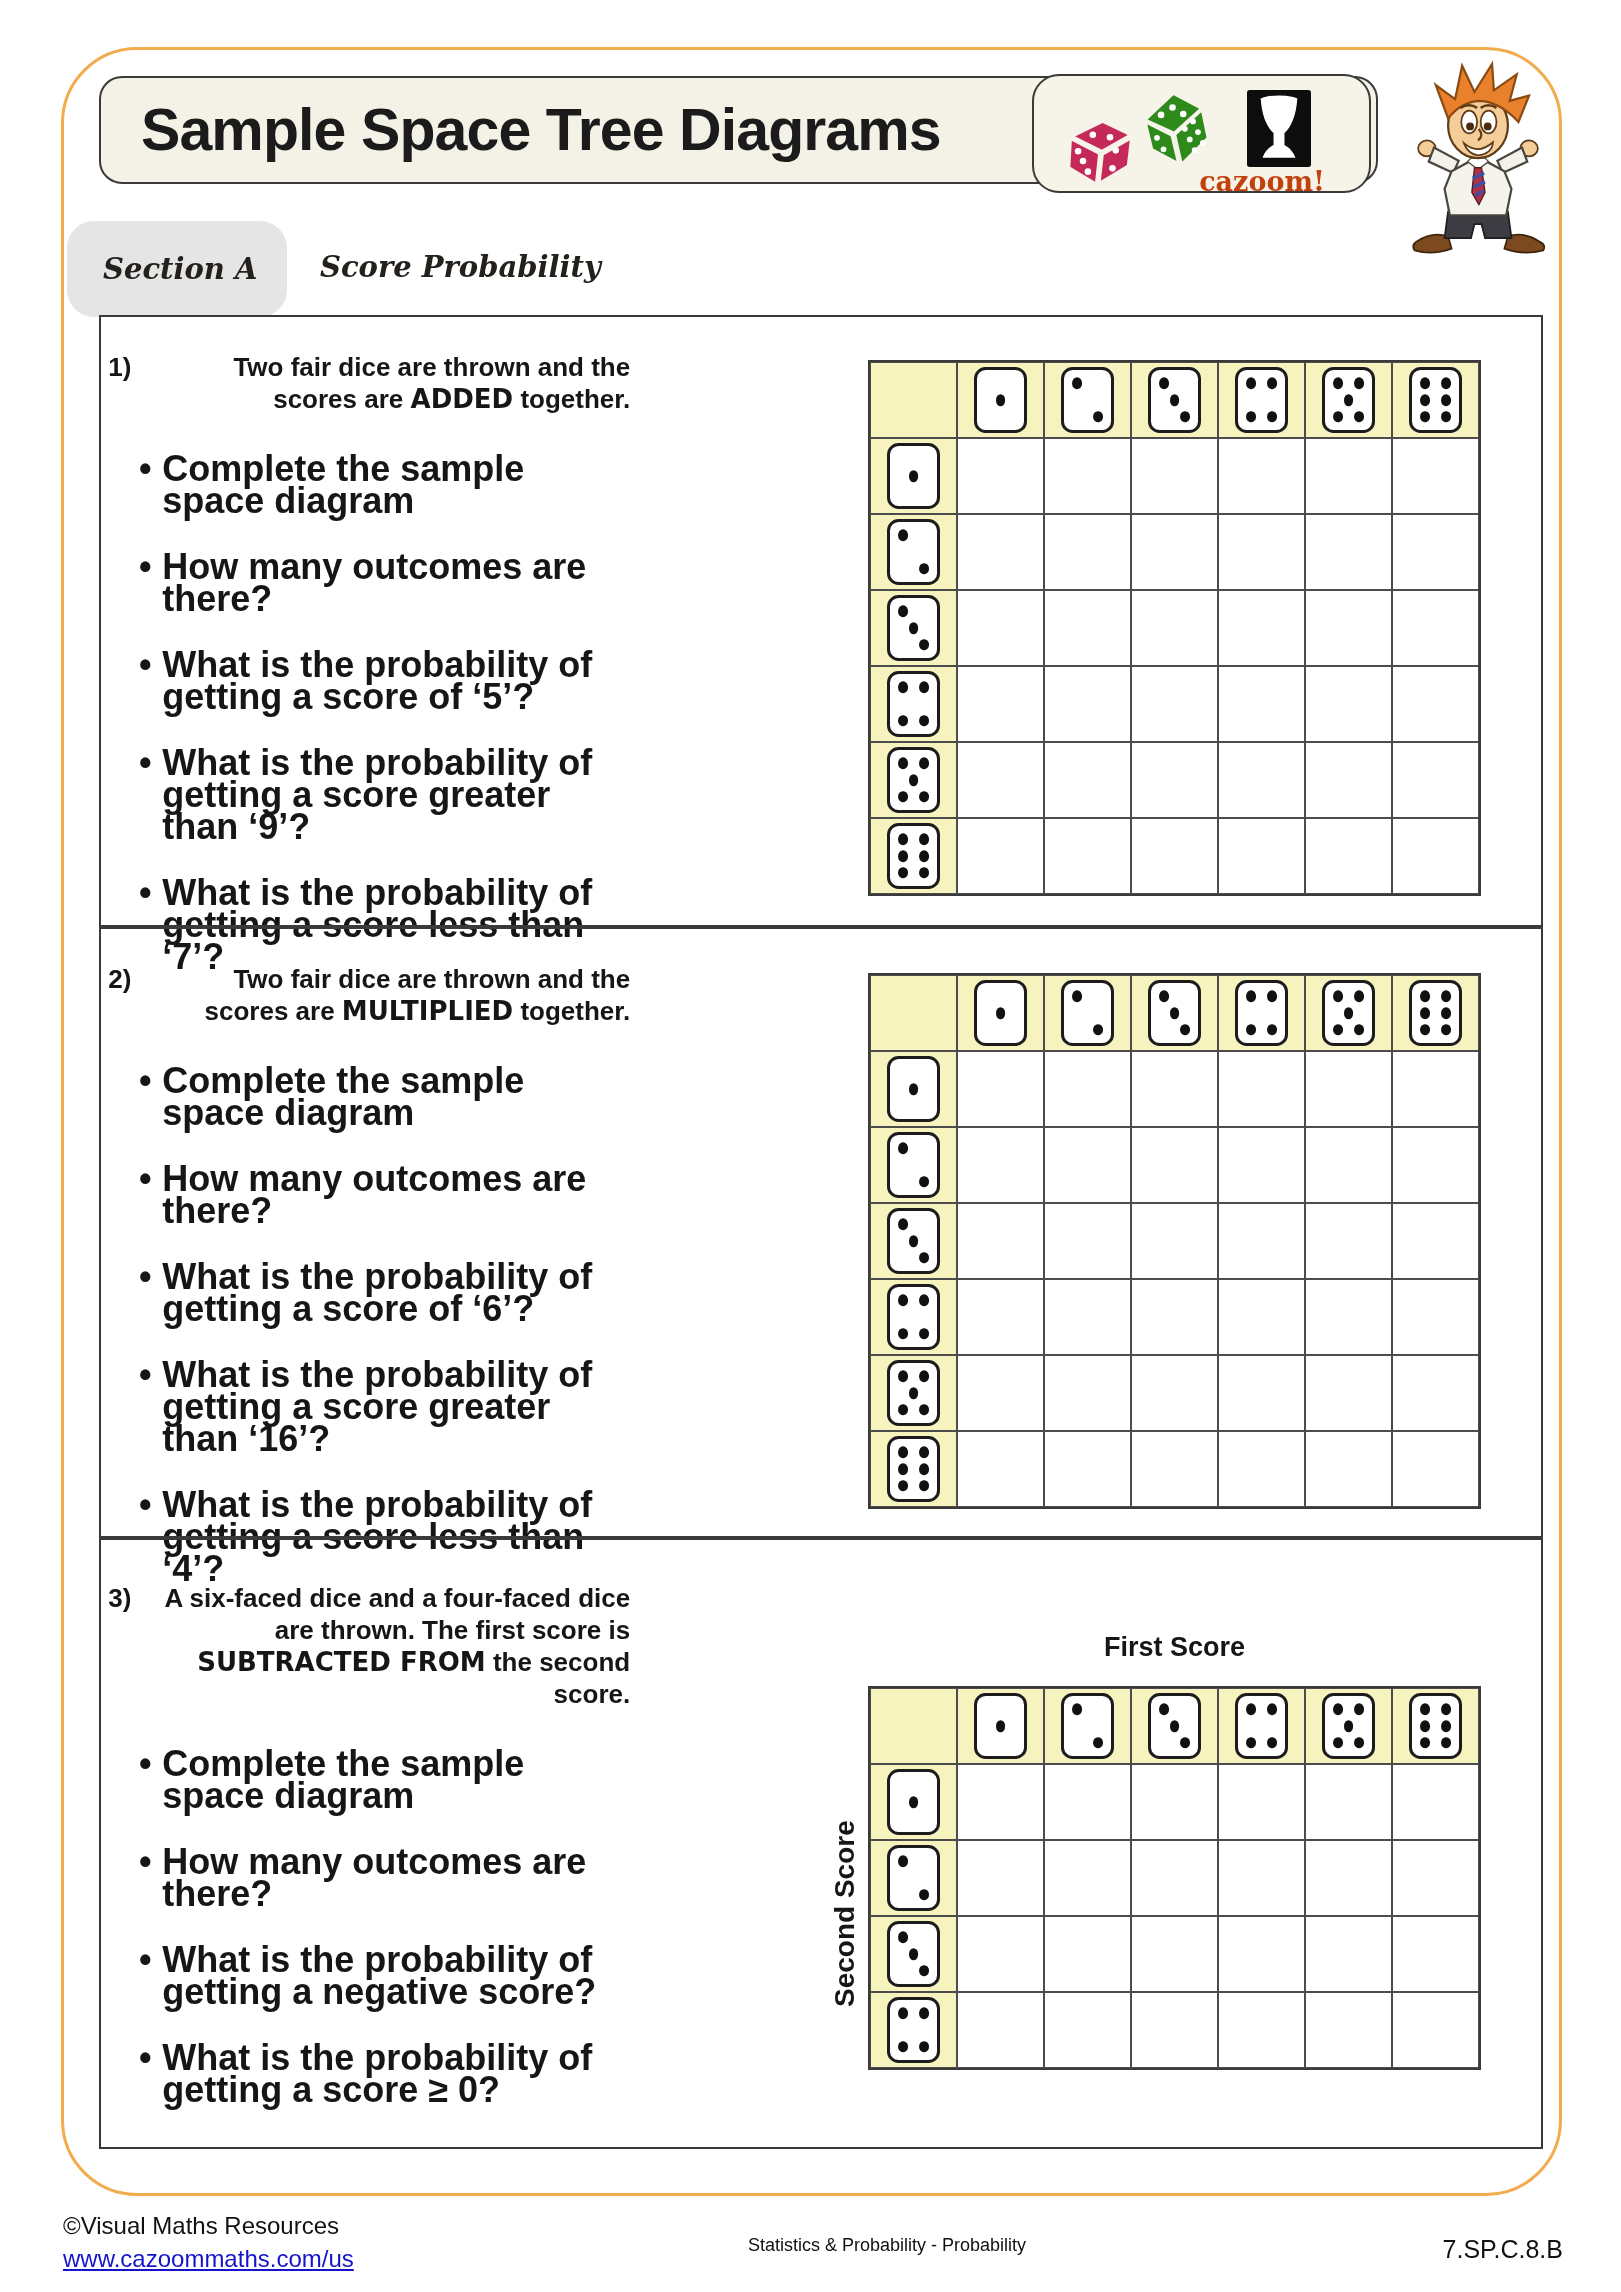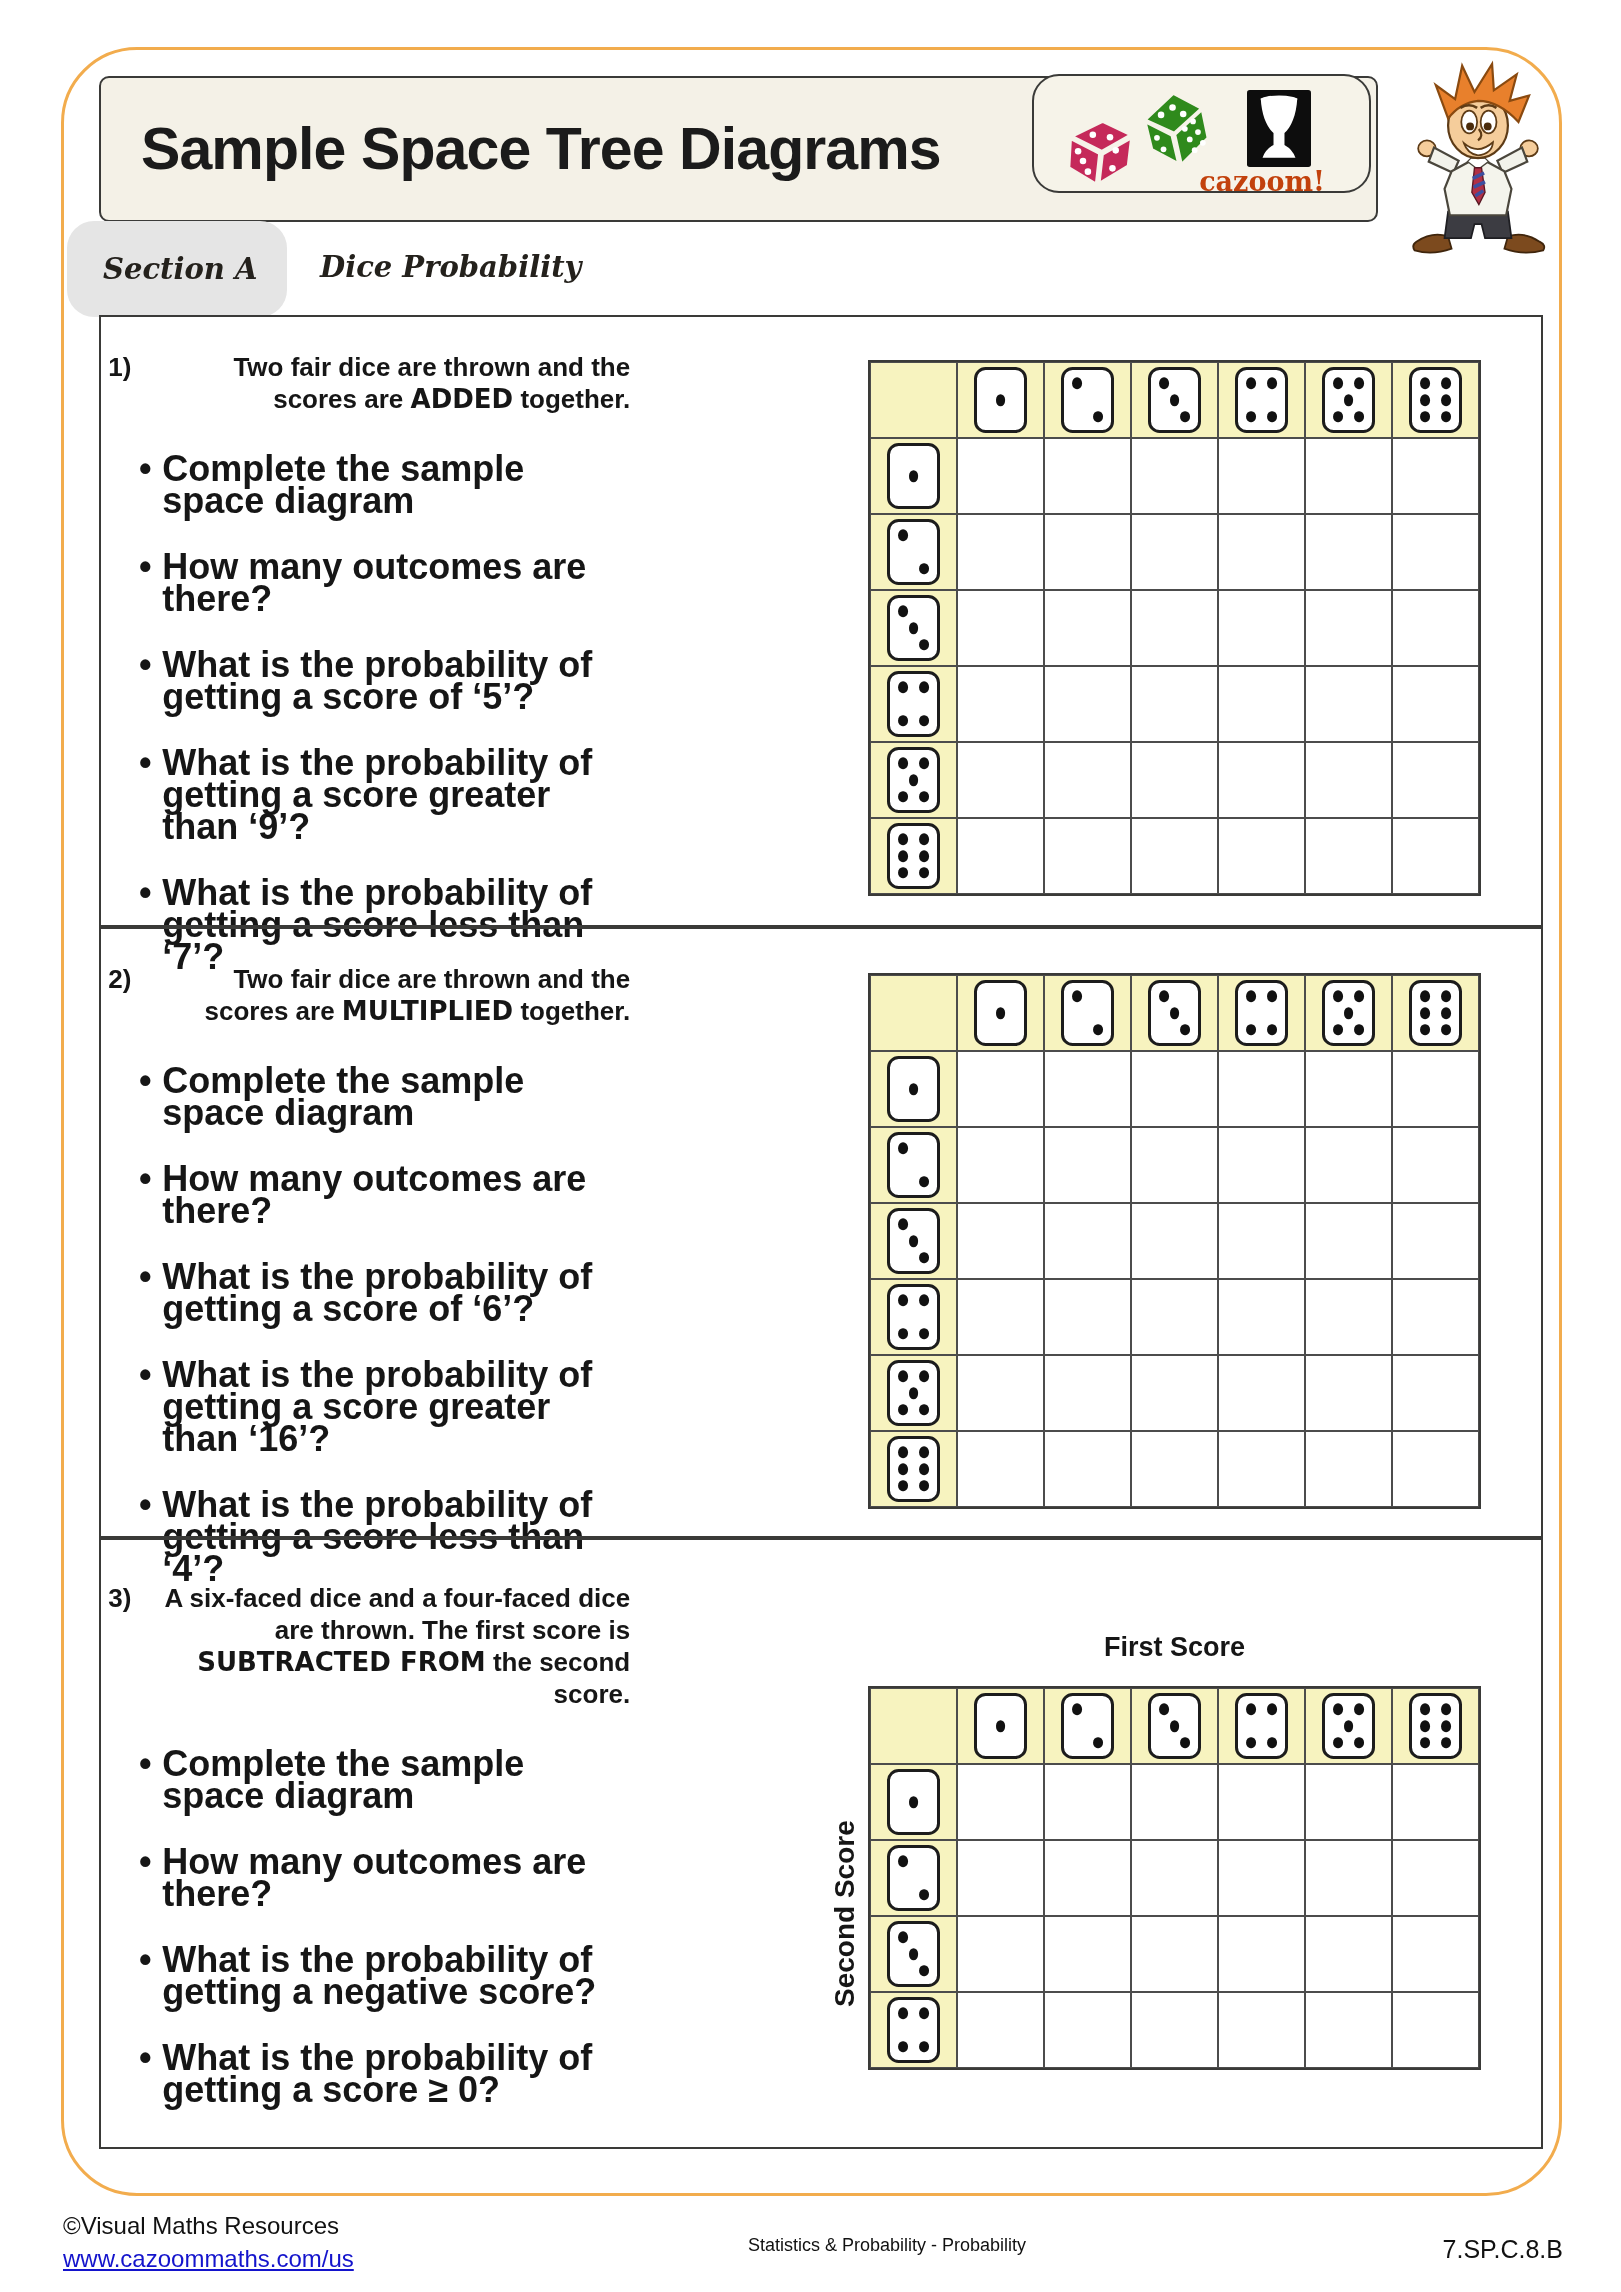--- a/index.html
+++ b/index.html
@@ -4,22 +4,22 @@
 <style>
   * { margin:0; padding:0; box-sizing:border-box; }
   html,body { width:1622px; height:2293px; background:#ffffff; }
   body { position:relative; font-family:"Liberation Sans", sans-serif; color:#161616; overflow:hidden; }
 
   
   .frame { position:absolute; left:61px; top:47px; width:1501px; height:2149px;
            border:3.6px solid #F2AC4D; border-radius:76px; }
 
   
-  .title-box { position:absolute; left:99px; top:76px; width:1279px; height:146px;
-               background:#F4F1E7; border:2.7px solid #3A3A38; border-radius:10px;
+  .title-box { position:absolute; left:99px; top:76px; width:1279px; height:108px;
+               background:#F4F1E7; border:2.7px solid #3A3A38; border-radius:23px;
                display:flex; align-items:center; padding-left:40px; }
   .title { font-size:59px; font-weight:bold; letter-spacing:-0.9px; color:#1b1b1b; }
 
   .logo-box { position:absolute; left:1032px; top:74px; width:339px; height:119px;
               background:#F6F3E9; border:2.7px solid #3A3A38; border-radius:27px; z-index:3; }
   .logo-box svg { position:absolute; }
   .logo-red { left:21.5px; top:32px; width:90px; height:79px; }
   .logo-green { left:100px; top:7.2px; width:82px; height:90px; }
   .logo-mark { left:213px; top:14.3px; width:64px; height:77px; }
   .logo-text { position:absolute; left:161px; top:90px; width:134px; text-align:center;
@@ -163,21 +163,21 @@
   <circle cx="111" cy="81" r="4.5" fill="#4B2C0C"></circle>
   <path d="M80,60 Q90,54 99,60" fill="none" stroke="#5d3b16" stroke-width="3"></path>
   <path d="M103,60 Q112,54 121,60" fill="none" stroke="#5d3b16" stroke-width="3"></path>
   <path d="M101,84 Q107,92 100,97" fill="none" stroke="#5d3b16" stroke-width="2.5"></path>
   <path d="M84,100 Q100,114 117,99 Q116,112 100,114 Q88,112 84,100 Z" fill="#fff" stroke="#5d3b16" stroke-width="2"></path>
 </svg>
 
 <div class="section-tab">
   <span class="serif-label">Section A</span>
 </div>
-<span class="serif-label section-topic">Dice Probability</span>
+<span class="serif-label section-topic">Score Probability</span>
 
 <div class="main-box">
 
   <section class="question" id="q0">
     <div class="q-body">
       <div class="q-row">
         <span class="q-num">1)</span>
         <p class="stem"><span>Two fair dice are thrown and the scores are </span><span class="emph">ADDED</span><span> together.</span></p>
       </div>
       <ul class="bullets">

